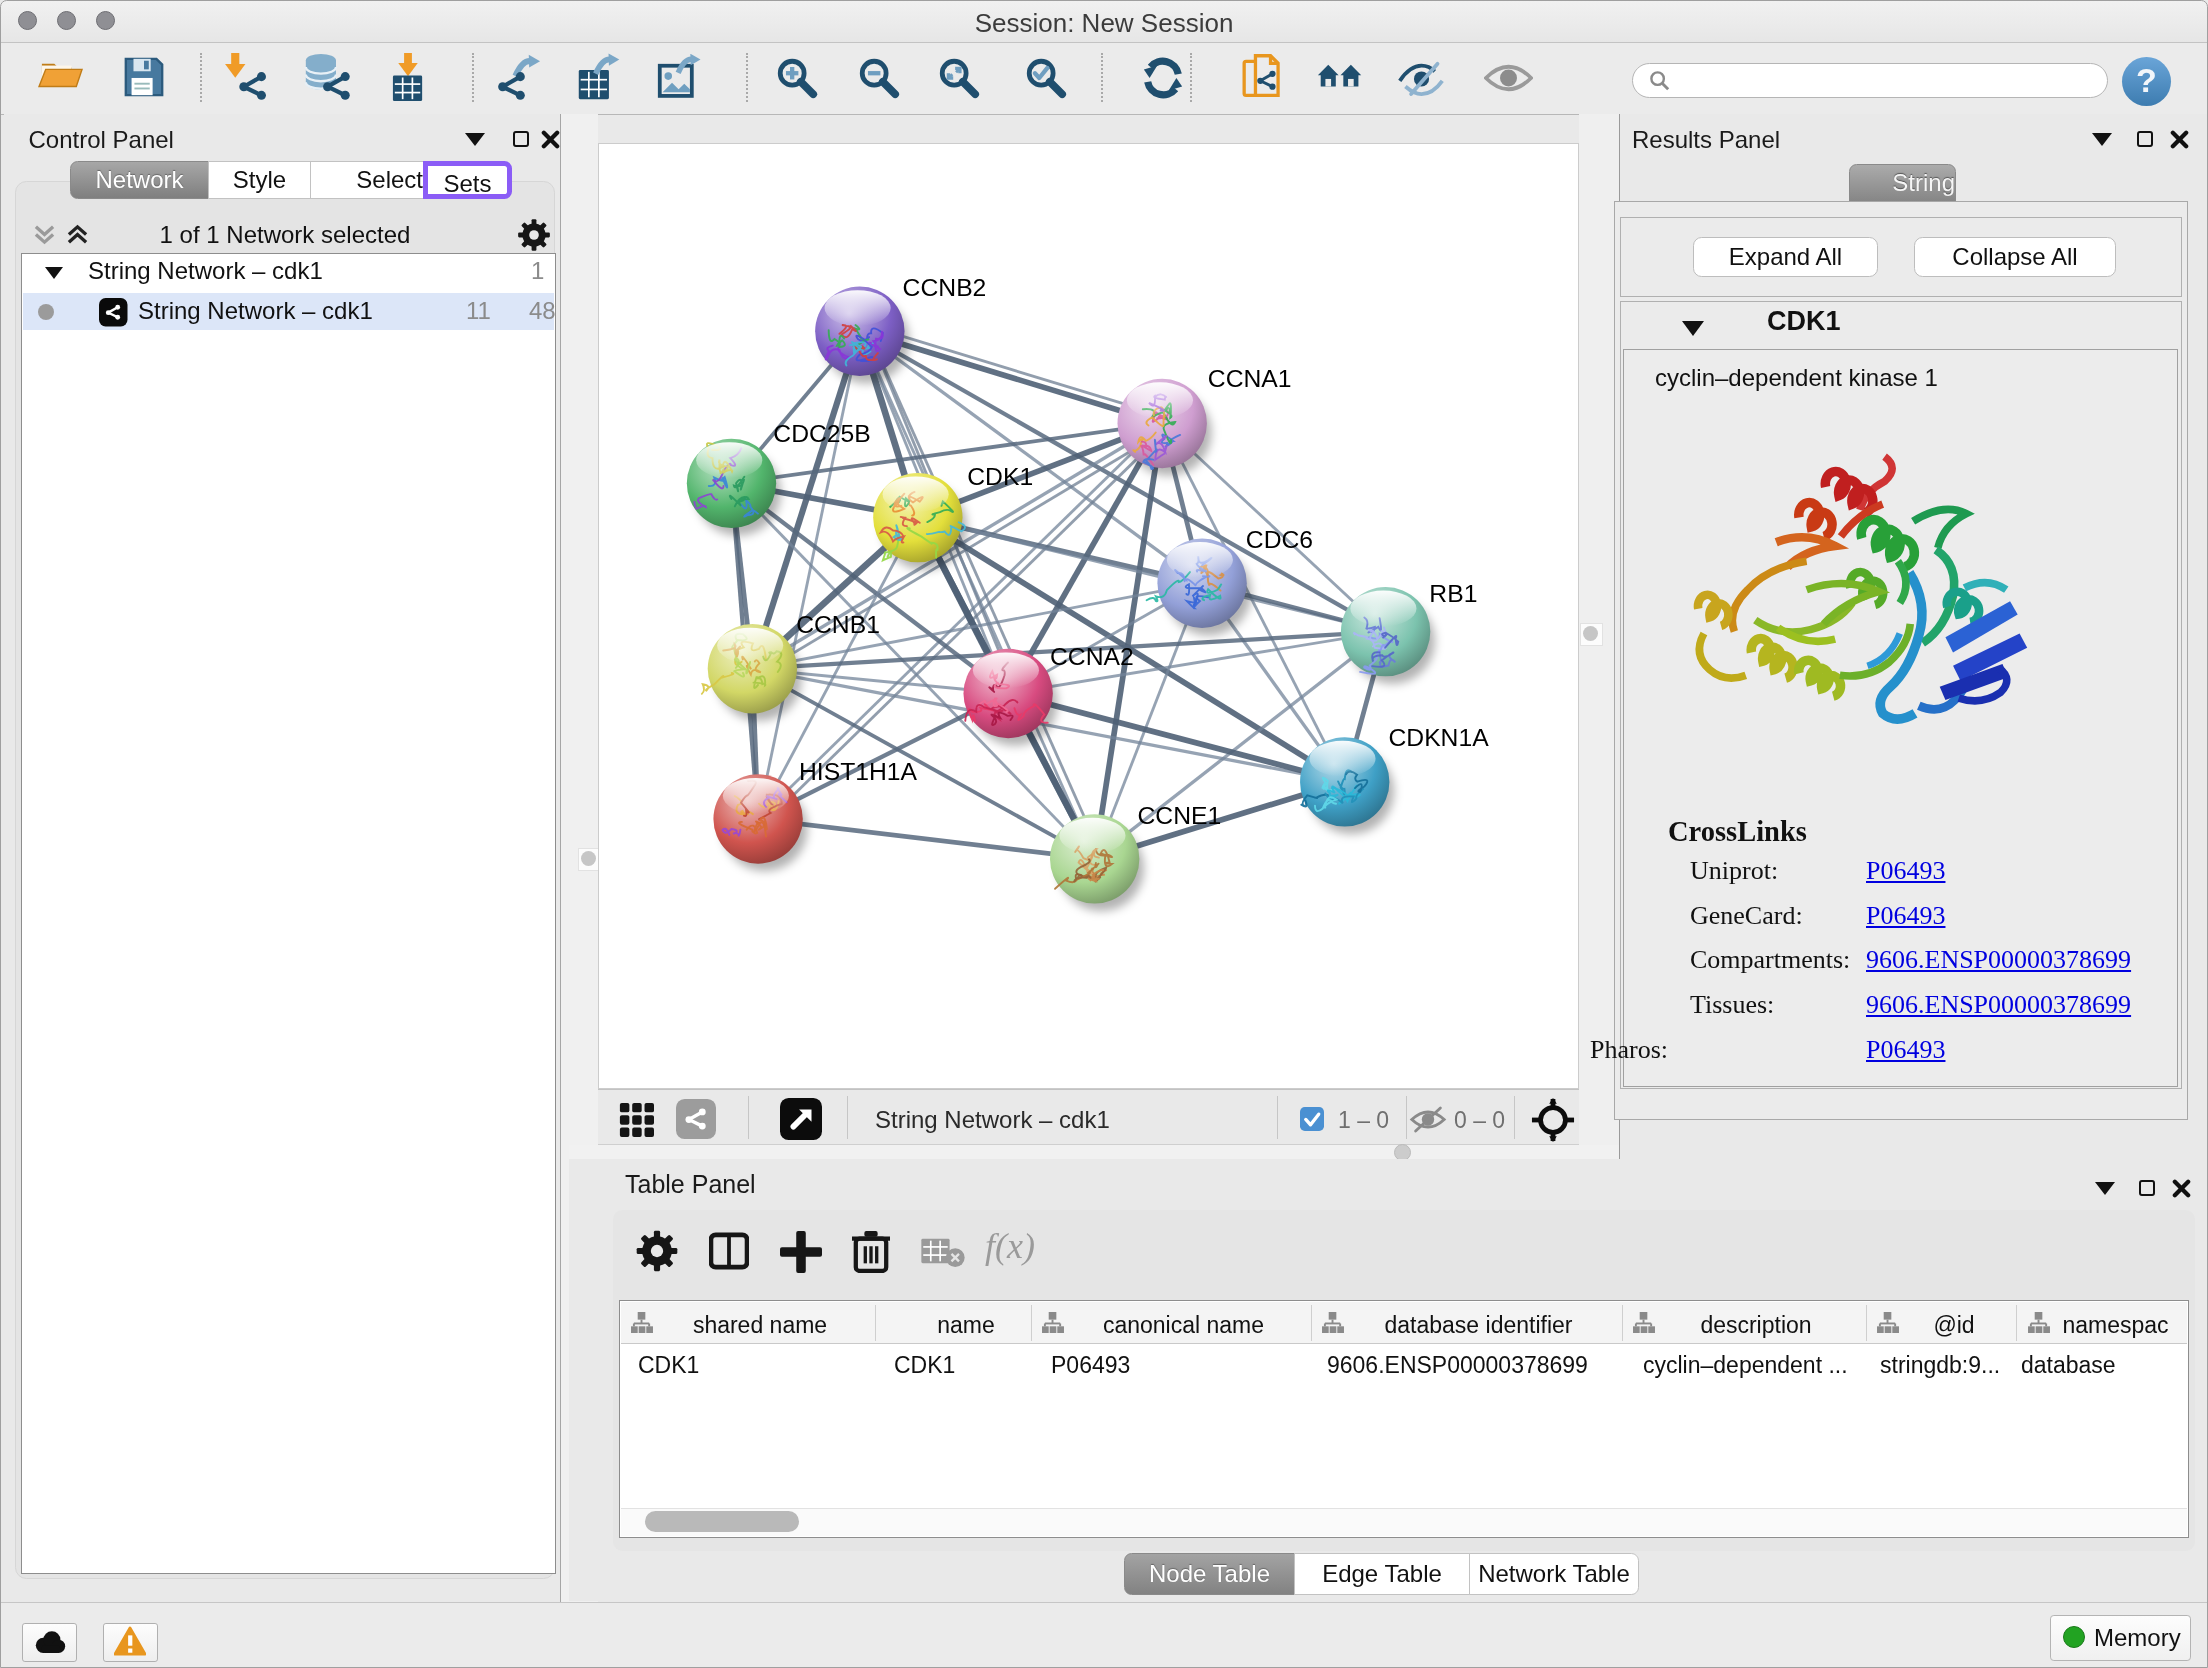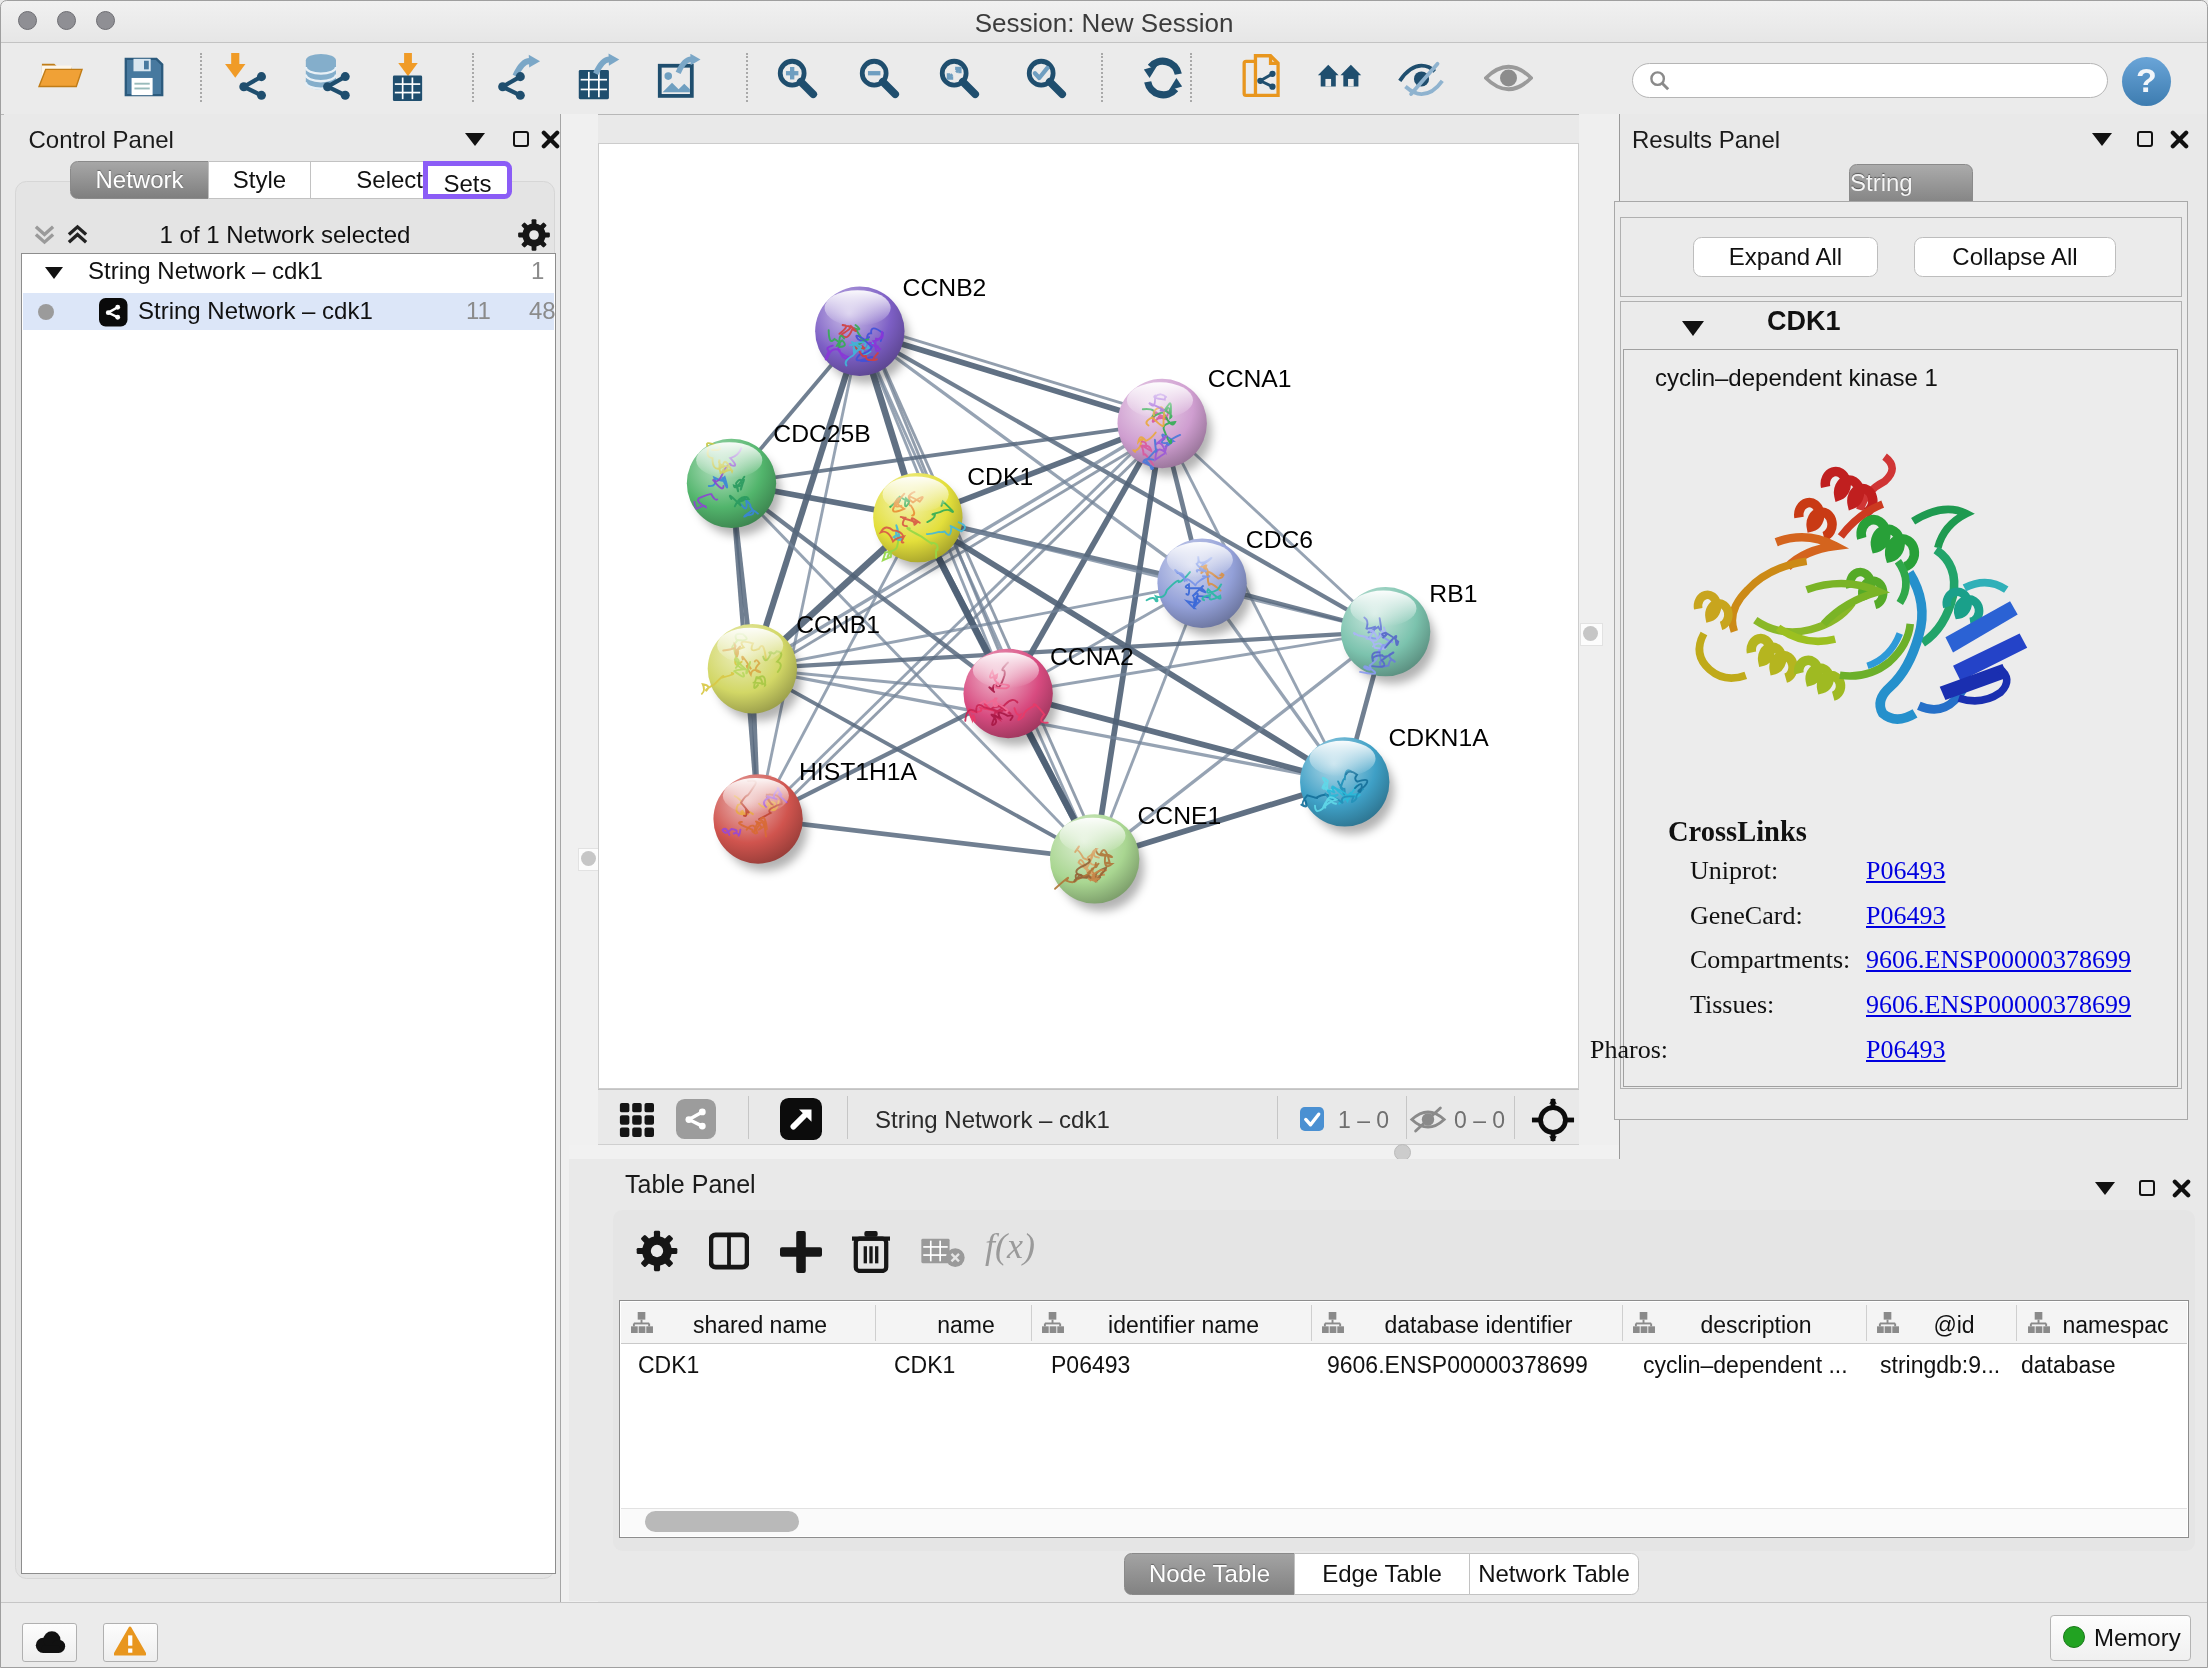--- a/index.html
+++ b/index.html
@@ -527,21 +527,21 @@
   </svg>
 <div class="abs" style="left:569px;top:1145px;width:1640px;height:14.3px;background:#f1f1f1;"></div>
 <div class="abs" style="left:1394px;top:1144px;width:17px;height:17px;border-radius:50%;background:#cccccc;border:1px solid #bbb;box-sizing:border-box;"></div>
 <div class="abs" style="left:1619px;top:114px;width:590px;height:1045px;background:#e9e9e9;border-left:1.9px solid #9a9a9a;box-sizing:border-box;"></div>
 <div class="abs panehead" style="left:1632px;top:126px;">Results Panel</div>
 <div class="abs" style="left:2092px;top:133px;width:0;height:0;border-left:10.5px solid transparent;border-right:10.5px solid transparent;border-top:13.3px solid #111;"></div>
 <div class="abs" style="left:2137px;top:131px;width:16px;height:16px;border:2.4px solid #111;border-radius:2.9px;box-sizing:border-box;"></div>
 <svg style="position:absolute;left:2170px;top:130px" width="19" height="19" viewBox="0 0 20 20">
     <path d="M3 3 L17 17 M17 3 L3 17" stroke="#111" stroke-width="4.5" stroke-linecap="round"></path>
   </svg>
-<div class="abs" style="left:1849px;top:164px;width:124px;height:38px;background:linear-gradient(#ababab,#868686);border:1px solid #8a8a8a;border-radius:7.6px 7.6px 0 0;box-sizing:border-box;color:#f5f5f5;text-align:left;line-height:36px;font-size:24px;text-shadow:0 -1px 1px #555;">String</div>
+<div class="abs" style="left:1849px;top:164px;width:107px;height:38px;background:linear-gradient(#ababab,#868686);border:1px solid #8a8a8a;border-radius:7.6px 7.6px 0 0;box-sizing:border-box;color:#f5f5f5;text-align:right;line-height:36px;font-size:24px;text-shadow:0 -1px 1px #555;">String</div>
 <div class="abs" style="left:1614px;top:201px;width:574px;height:919px;background:#ebebeb;border:1.9px solid #a8a8a8;box-sizing:border-box;"></div>
 <div class="abs" style="left:1620px;top:217px;width:562px;height:80px;background:#ebebeb;border:1px solid #b0b0b0;box-sizing:border-box;"></div>
 <div class="abs" style="left:1693px;top:237px;width:185px;height:40px;background:#fff;border:1px solid #bdbdbd;border-radius:8.6px;box-sizing:border-box;text-align:center;line-height:38px;font-size:24px;color:#111;">Expand All</div>
 <div class="abs" style="left:1914px;top:237px;width:202px;height:40px;background:#fff;border:1px solid #bdbdbd;border-radius:8.6px;box-sizing:border-box;text-align:center;line-height:38px;font-size:24px;color:#111;">Collapse All</div>
 <div class="abs" style="left:1620px;top:301px;width:562px;height:788px;background:#ebebeb;border:1px solid #b0b0b0;box-sizing:border-box;"></div>
 <div class="abs" style="left:1682px;top:321px;width:0;height:0;border-left:11.4px solid transparent;border-right:11.4px solid transparent;border-top:15px solid #111;"></div>
 <div class="abs" style="left:1767px;top:306px;font-size:27px;font-weight:bold;color:#111;">CDK1</div>
 <div class="abs" style="left:1623px;top:349px;width:555px;height:738px;background:#ececec;border:1px solid #a0a0a0;box-sizing:border-box;"></div>
 <div class="abs" style="left:1655px;top:364px;font-size:24px;color:#111;">cyclin–dependent kinase 1</div>
 <svg style="position:absolute;left:1664px;top:447px" width="367" height="314" viewBox="0 0 386 330">
@@ -650,21 +650,21 @@
 <svg style="position:absolute;left:1042px;top:1312px" width="22" height="21" viewBox="0 0 23 22">
     <rect x="7" y="0" width="8" height="8" fill="#8a8a8a"></rect>
     <line x1="11" y1="8" x2="11" y2="12" stroke="#8a8a8a" stroke-width="2"></line>
     <line x1="3" y1="12" x2="19" y2="12" stroke="#8a8a8a" stroke-width="2"></line>
     <line x1="3" y1="12" x2="3" y2="15" stroke="#8a8a8a" stroke-width="2"></line>
     <line x1="19" y1="12" x2="19" y2="15" stroke="#8a8a8a" stroke-width="2"></line>
     <rect x="0" y="15" width="7" height="7" fill="#8a8a8a"></rect>
     <rect x="8" y="15" width="7" height="7" fill="#8a8a8a"></rect>
     <rect x="16" y="15" width="7" height="7" fill="#8a8a8a"></rect>
   </svg>
-<div class="abs" style="left:1060px;top:1312px;width:247px;text-align:center;font-size:23px;color:#111;white-space:nowrap;overflow:hidden;">identifier name</div>
+<div class="abs" style="left:1060px;top:1312px;width:247px;text-align:center;font-size:23px;color:#111;white-space:nowrap;overflow:hidden;">canonical name</div>
 <div class="abs" style="left:1311px;top:1305px;width:0;height:36px;border-left:1px solid #cfcfcf;"></div>
 <svg style="position:absolute;left:1322px;top:1312px" width="22" height="21" viewBox="0 0 23 22">
     <rect x="7" y="0" width="8" height="8" fill="#8a8a8a"></rect>
     <line x1="11" y1="8" x2="11" y2="12" stroke="#8a8a8a" stroke-width="2"></line>
     <line x1="3" y1="12" x2="19" y2="12" stroke="#8a8a8a" stroke-width="2"></line>
     <line x1="3" y1="12" x2="3" y2="15" stroke="#8a8a8a" stroke-width="2"></line>
     <line x1="19" y1="12" x2="19" y2="15" stroke="#8a8a8a" stroke-width="2"></line>
     <rect x="0" y="15" width="7" height="7" fill="#8a8a8a"></rect>
     <rect x="8" y="15" width="7" height="7" fill="#8a8a8a"></rect>
     <rect x="16" y="15" width="7" height="7" fill="#8a8a8a"></rect>

